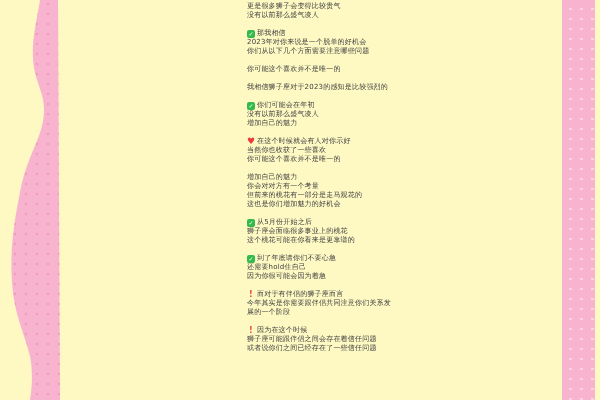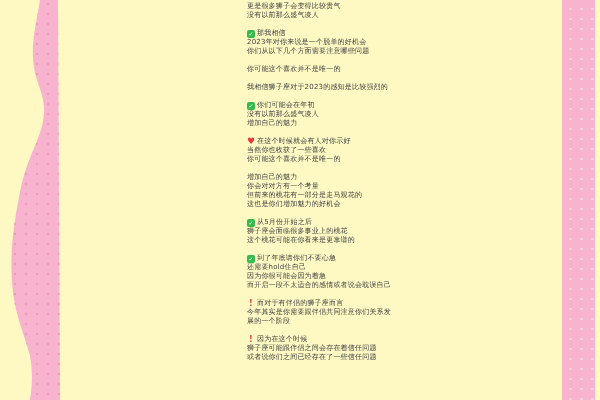--- a/index.html
+++ b/index.html
@@ -106,21 +106,20 @@
       </div>
       <div class="section">
         <div class="line"><span class="icon icon-check">✓</span><span>从5月份开始之后</span></div>
         <div class="line">狮子座会面临很多事业上的桃花</div>
         <div class="line">这个桃花可能在你看来是更靠谱的</div>
       </div>
       <div class="section">
         <div class="line"><span class="icon icon-check">✓</span><span>到了年底请你们不要心急</span></div>
         <div class="line">还需要hold住自己</div>
         <div class="line">因为你很可能会因为着急</div>
-        <div class="line">而开启一段不太适合的感情或者说会耽误自己</div>
       </div>
       <div class="section">
         <div class="line"><span class="icon icon-exclaim">!</span><span>而对于有伴侣的狮子座而言</span></div>
         <div class="line">今年其实是你需要跟伴侣共同注意你们关系发</div>
         <div class="line">展的一个阶段</div>
       </div>
       <div class="section">
         <div class="line"><span class="icon icon-exclaim">!</span><span>因为在这个时候</span></div>
         <div class="line">狮子座可能跟伴侣之间会存在着信任问题</div>
         <div class="line">或者说你们之间已经存在了一些信任问题</div>

